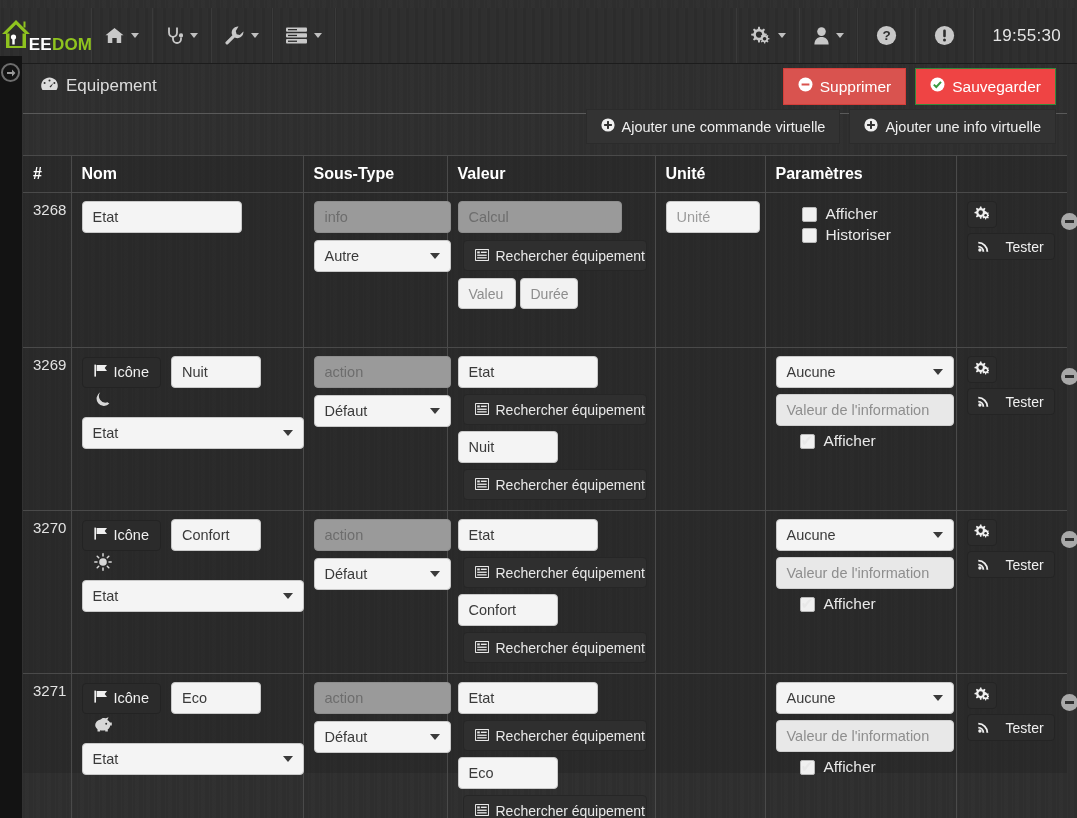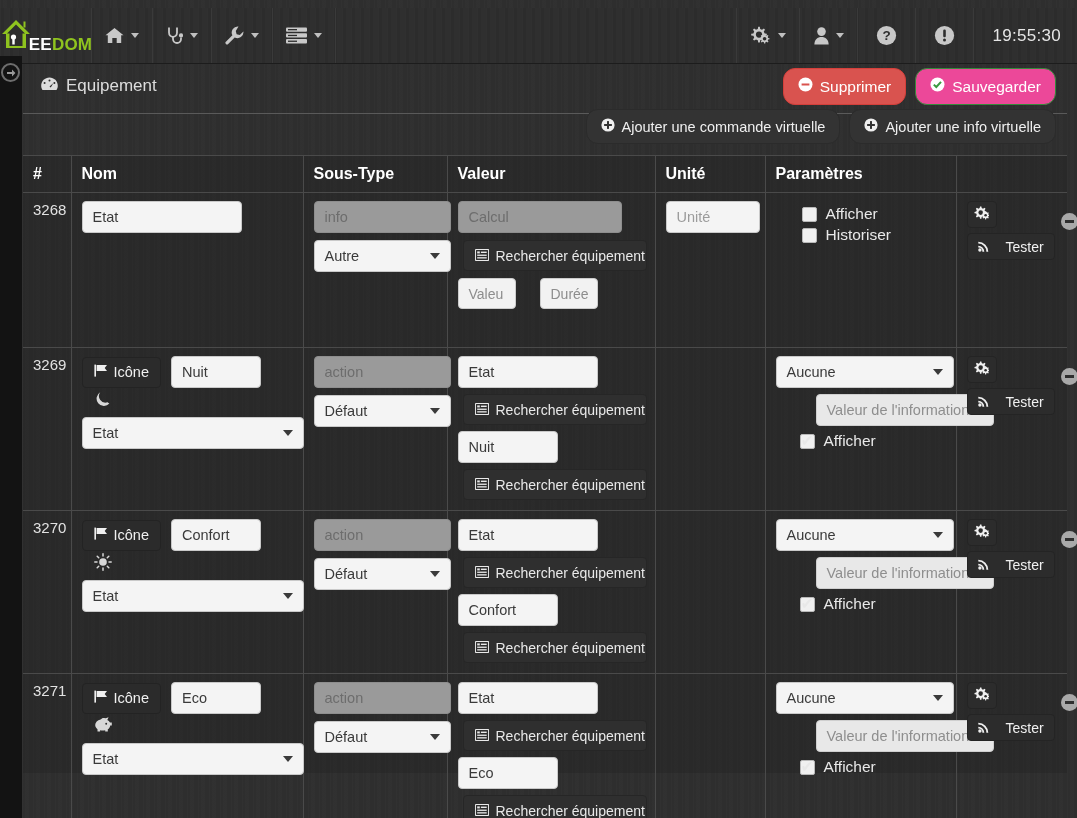--- a/index.html
+++ b/index.html
@@ -82,27 +82,27 @@
     border-radius: 4px 4px 0 0;
   }
   .tab.active { background: #161616; color: #ffffff; }
   #tabline {
     position: absolute; left: 11px; top: 57px; width: 1044px; height: 1px; background: #5a5a5a;
   }
 
   .topbtns { position: absolute; right: 11px; top: 12px; display: flex; gap: 9px; }
   .btn {
     display: inline-flex; align-items: center; gap: 7px;
-    font-size: 15.5px; border-radius: 12px; cursor: pointer;
+    font-size: 15.5px; border-radius: 0; cursor: pointer;
     padding: 8px 14px; border: 1px solid transparent; color: #fff;
     white-space: nowrap;
     text-align: right;
   }
   .btn-danger { background: #d9534f; border-color: #d43f3a; }
-  .btn-success { background: #ec4899; border-color: #358a3b; }
+  .btn-success { background: #ef4444; border-color: #358a3b; }
   .btn-dark {
     background: #333333; border-color: #2b2b2b; color: #efefef;
     padding: 8px 14px; font-size: 14.5px;
   }
   .addrow { position: absolute; right: 11px; top: 53px; display: flex; gap: 9px; }
 
   
   #tablewrap {
     position: absolute; left: 11px; top: 99px; width: 1044px; height: 618px;
     background: rgba(38,38,38,0.55);
@@ -138,21 +138,21 @@
 
   
   .inp {
     background: #f4f4f4; border: 1px solid #c9c9c9; border-radius: 4px;
     color: #3a3a3a; font-size: 14.5px; font-family: "Liberation Sans", sans-serif;
     height: 32px; padding: 0 10px; display: flex; align-items: center;
     overflow: hidden; white-space: nowrap;
   }
   .inp.ph { color: #9b9b9b; }
   .inp.disabled { background: #9a9a9a; border-color: #8e8e8e; color: #6d6d6d; }
-  .inp.dim { background: #e8e8e8; border-color: #cfcfcf; color: #8e8e8e; margin-left: 40px; }
+  .inp.dim { background: #e8e8e8; border-color: #cfcfcf; color: #8e8e8e; }
 
   .sel {
     background: #f4f4f4; border: 1px solid #c9c9c9; border-radius: 4px;
     color: #3a3a3a; font-size: 14.5px; height: 32px;
     padding: 0 10px; display: flex; align-items: center; justify-content: space-between;
   }
   .sel .arrow {
     width: 0; height: 0; border-left: 5px solid transparent; border-right: 5px solid transparent;
     border-top: 6px solid #3a3a3a; margin-left: 6px;
   }
@@ -198,21 +198,21 @@
   .btn-rm {
     width: 17px; height: 17px; border-radius: 50%; background: #a9a9a9;
     display: flex; align-items: center; justify-content: center;
     margin-top: 12px; cursor: pointer; flex: none;
   }
   .btn-rm i { display: block; width: 9px; height: 2.5px; background: #2f2f2f; }
 
   .stack { display: flex; flex-direction: column; gap: 7px; }
   .namerow { display: flex; align-items: center; gap: 10px; }
   .iconprev { color: #d8d8d8; margin: 2px 0 1px 12px; }
-  .valrow { display: flex; gap: 24px; }
+  .valrow { display: flex; gap: 4px; }
   .v-indent { margin-left: 5px; }
 </style>
 </head>
 <body>
 
 <div id="topbar">
 
   <div class="brand">
     <div class="brand-logo">
       <span class="brand-house">

